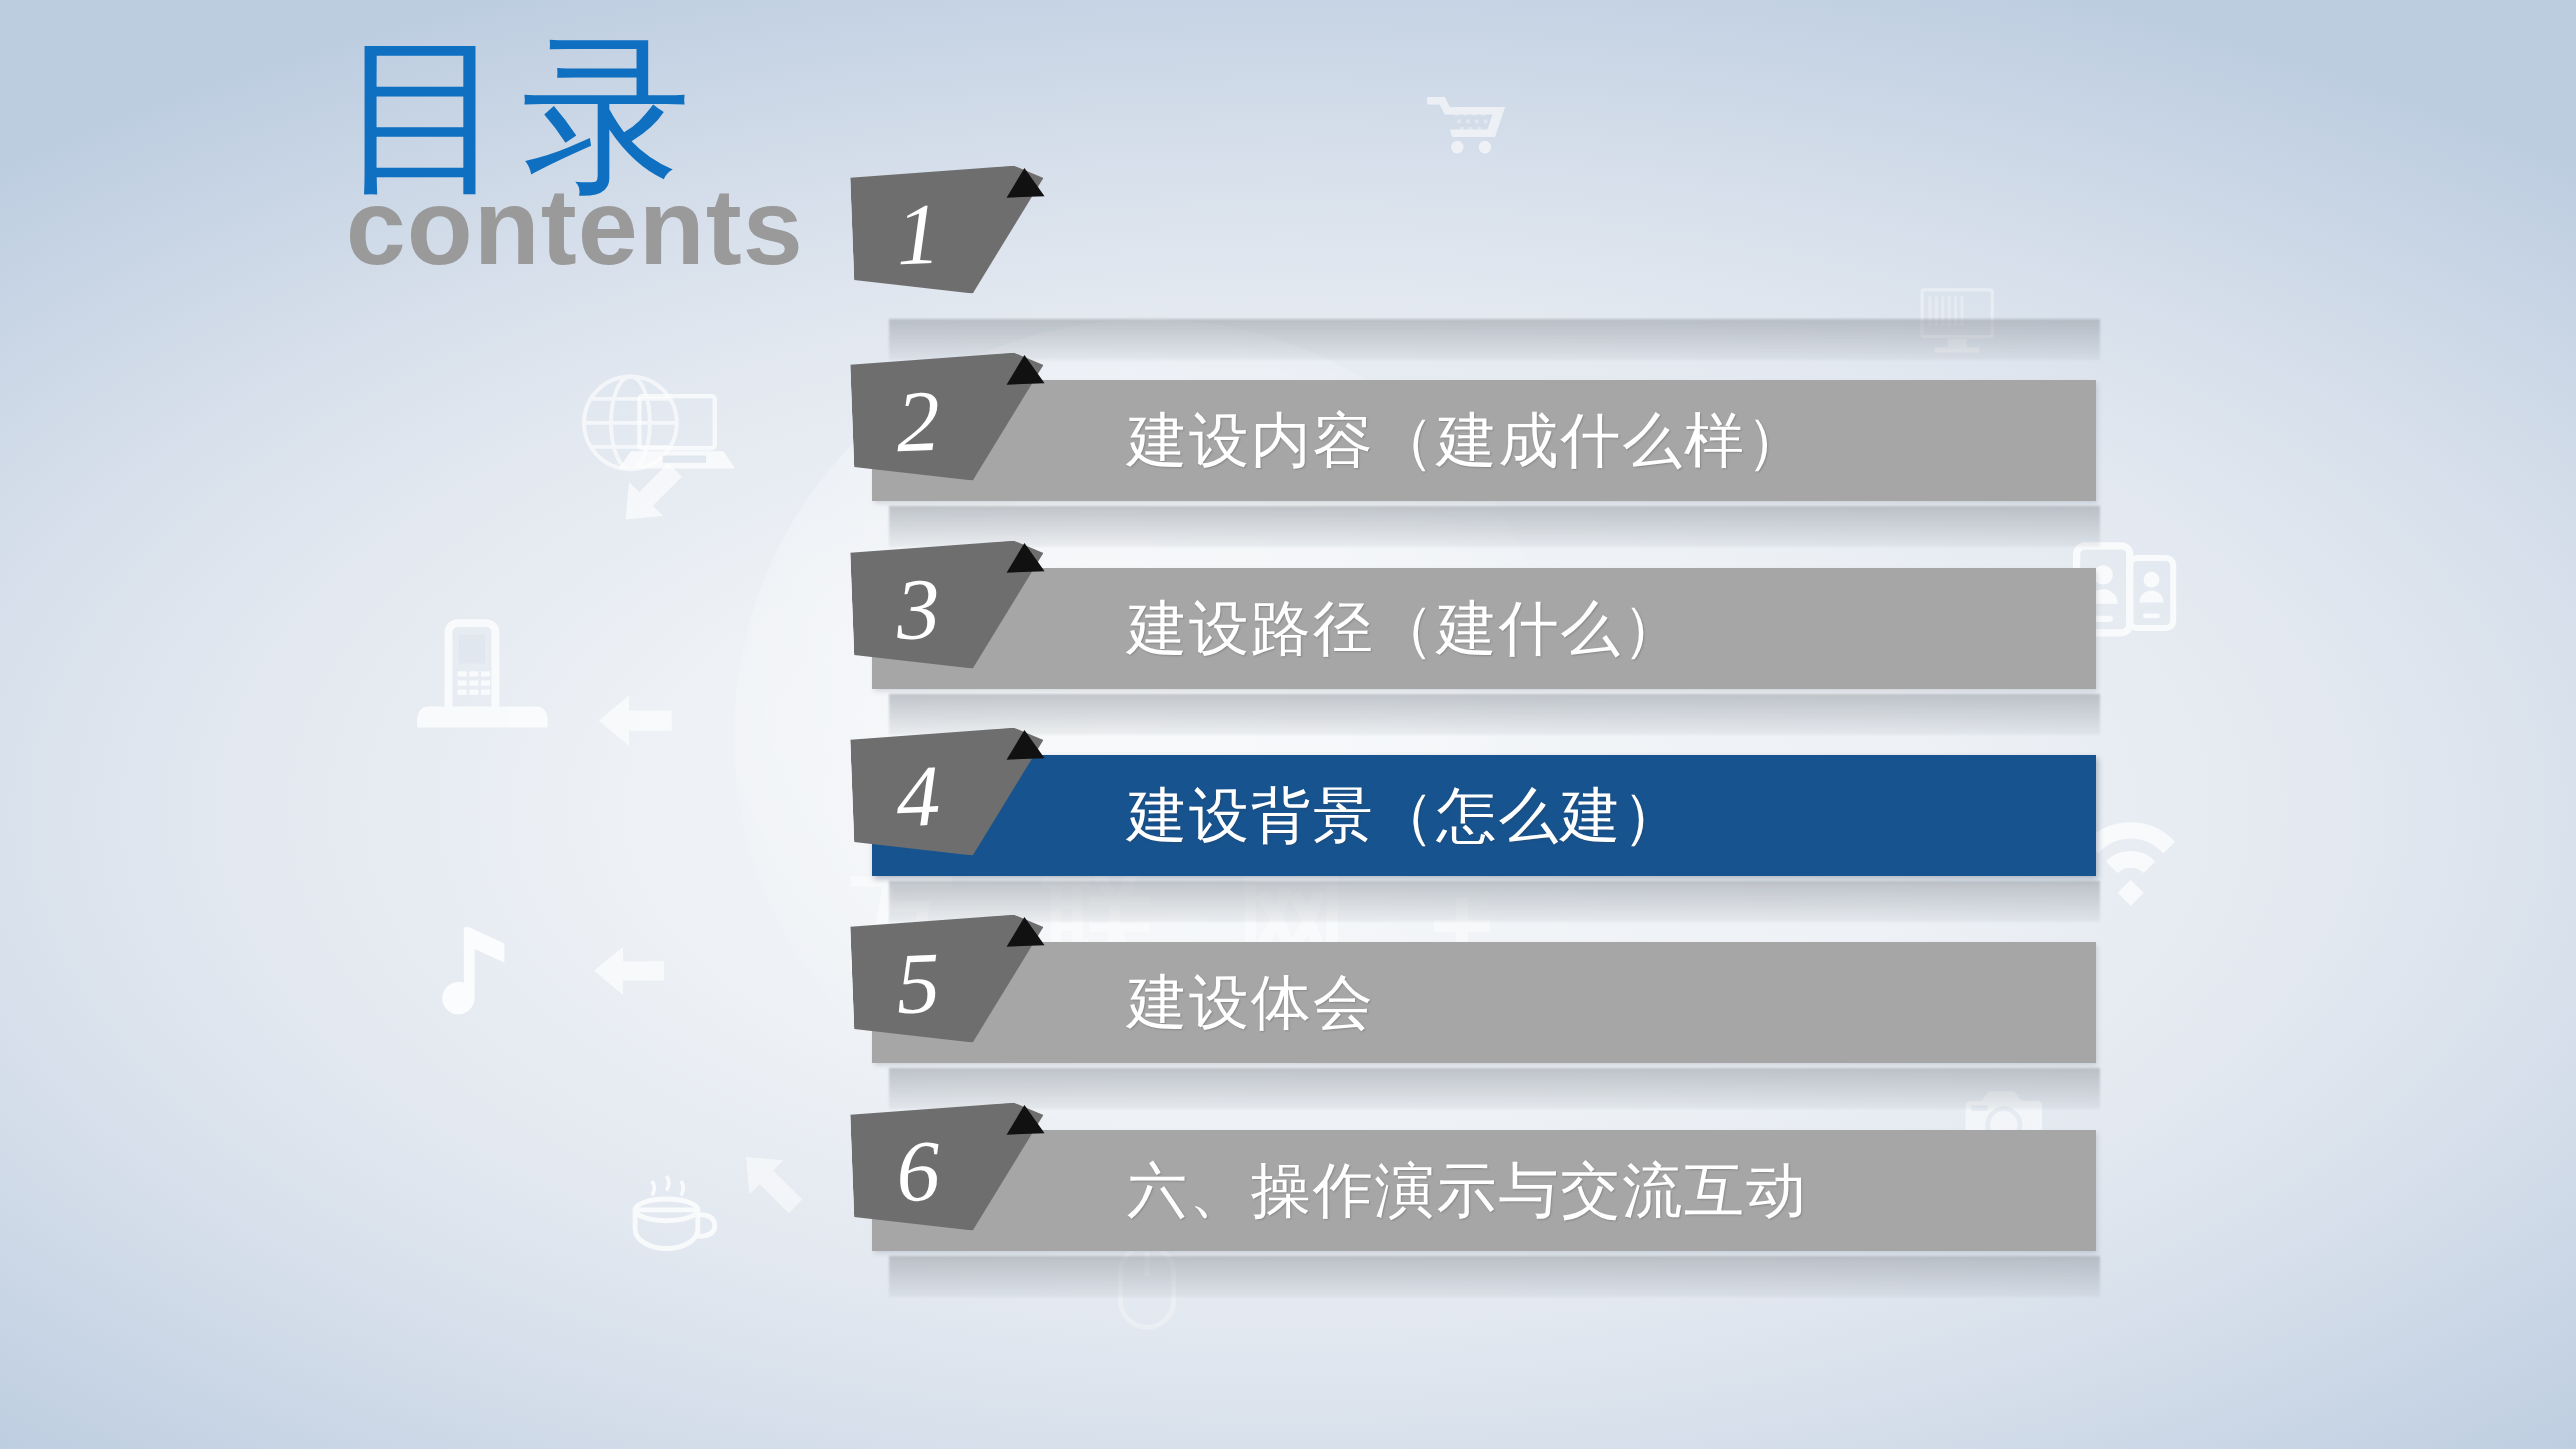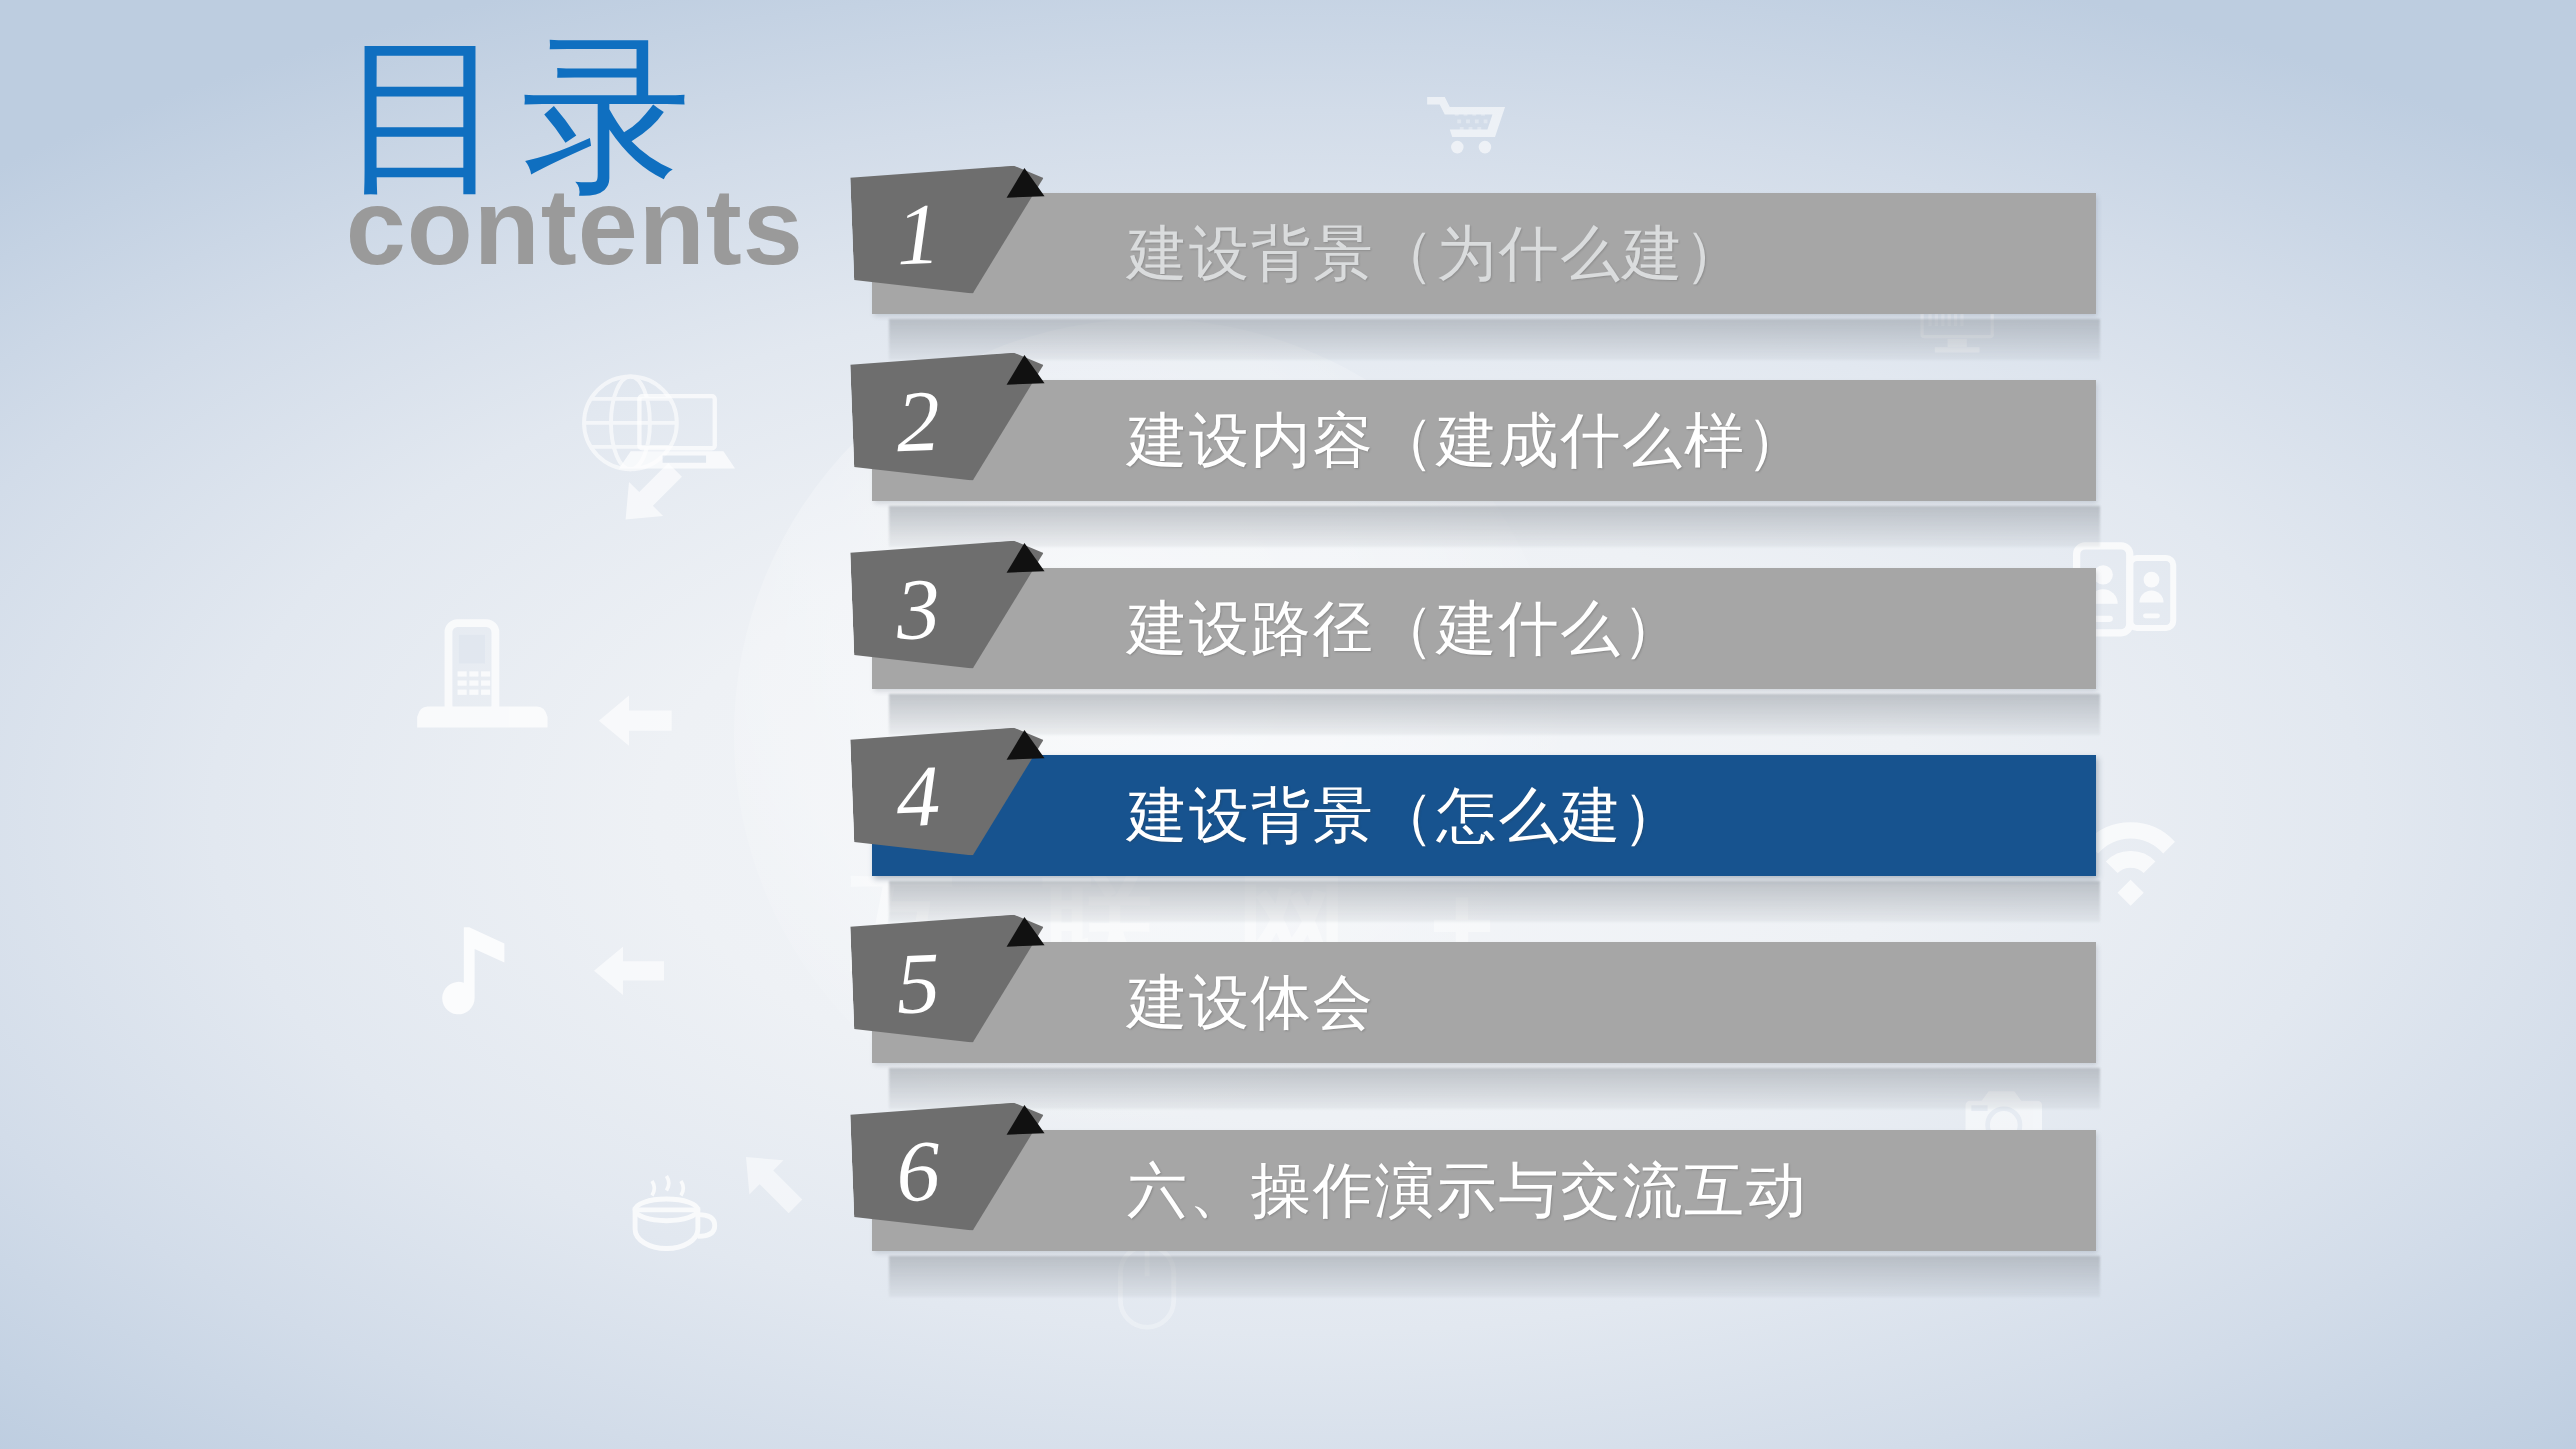--- a/index.html
+++ b/index.html
@@ -263,23 +263,20 @@
   </svg>
 
   <div id="title-block">
     <div class="cn-title">目录</div>
     <div class="en-title">contents</div>
   </div>
 
   <div id="list">
       <div class="row" style="top: 172px;">
         <div class="reflect"></div>
-        <div class="bar dim">
-          <div class="bar-label">建设背景（为什么建）</div>
-        </div>
         <div class="tag">
           <div class="tag-num">1</div>
         </div>
         <div class="tag-fold"></div>
       </div>
       <div class="row" style="top: 359px;">
         <div class="reflect"></div>
         <div class="bar">
           <div class="bar-label">建设内容（建成什么样）</div>
         </div>

